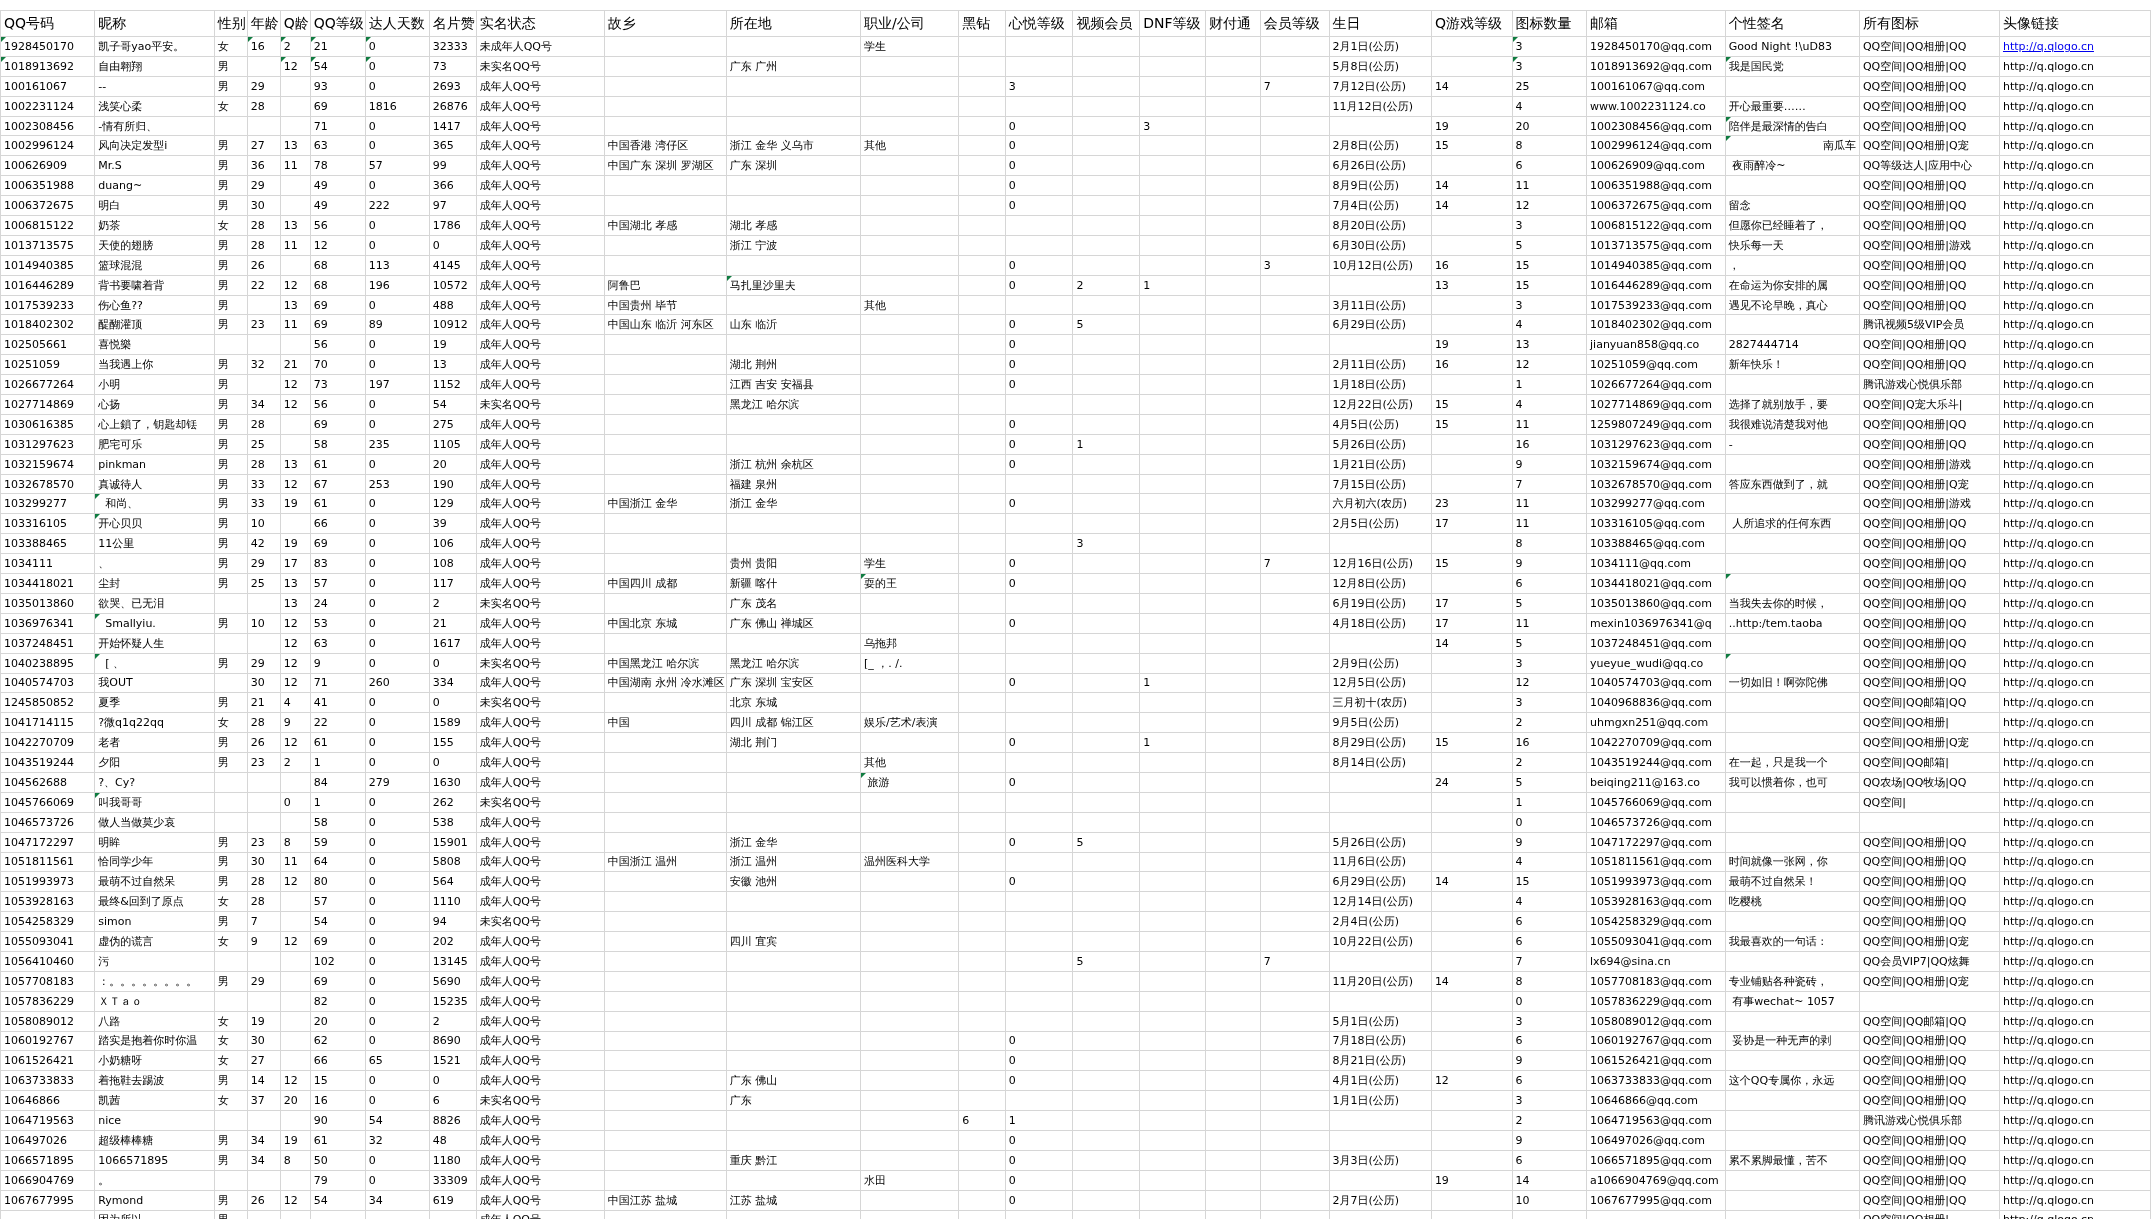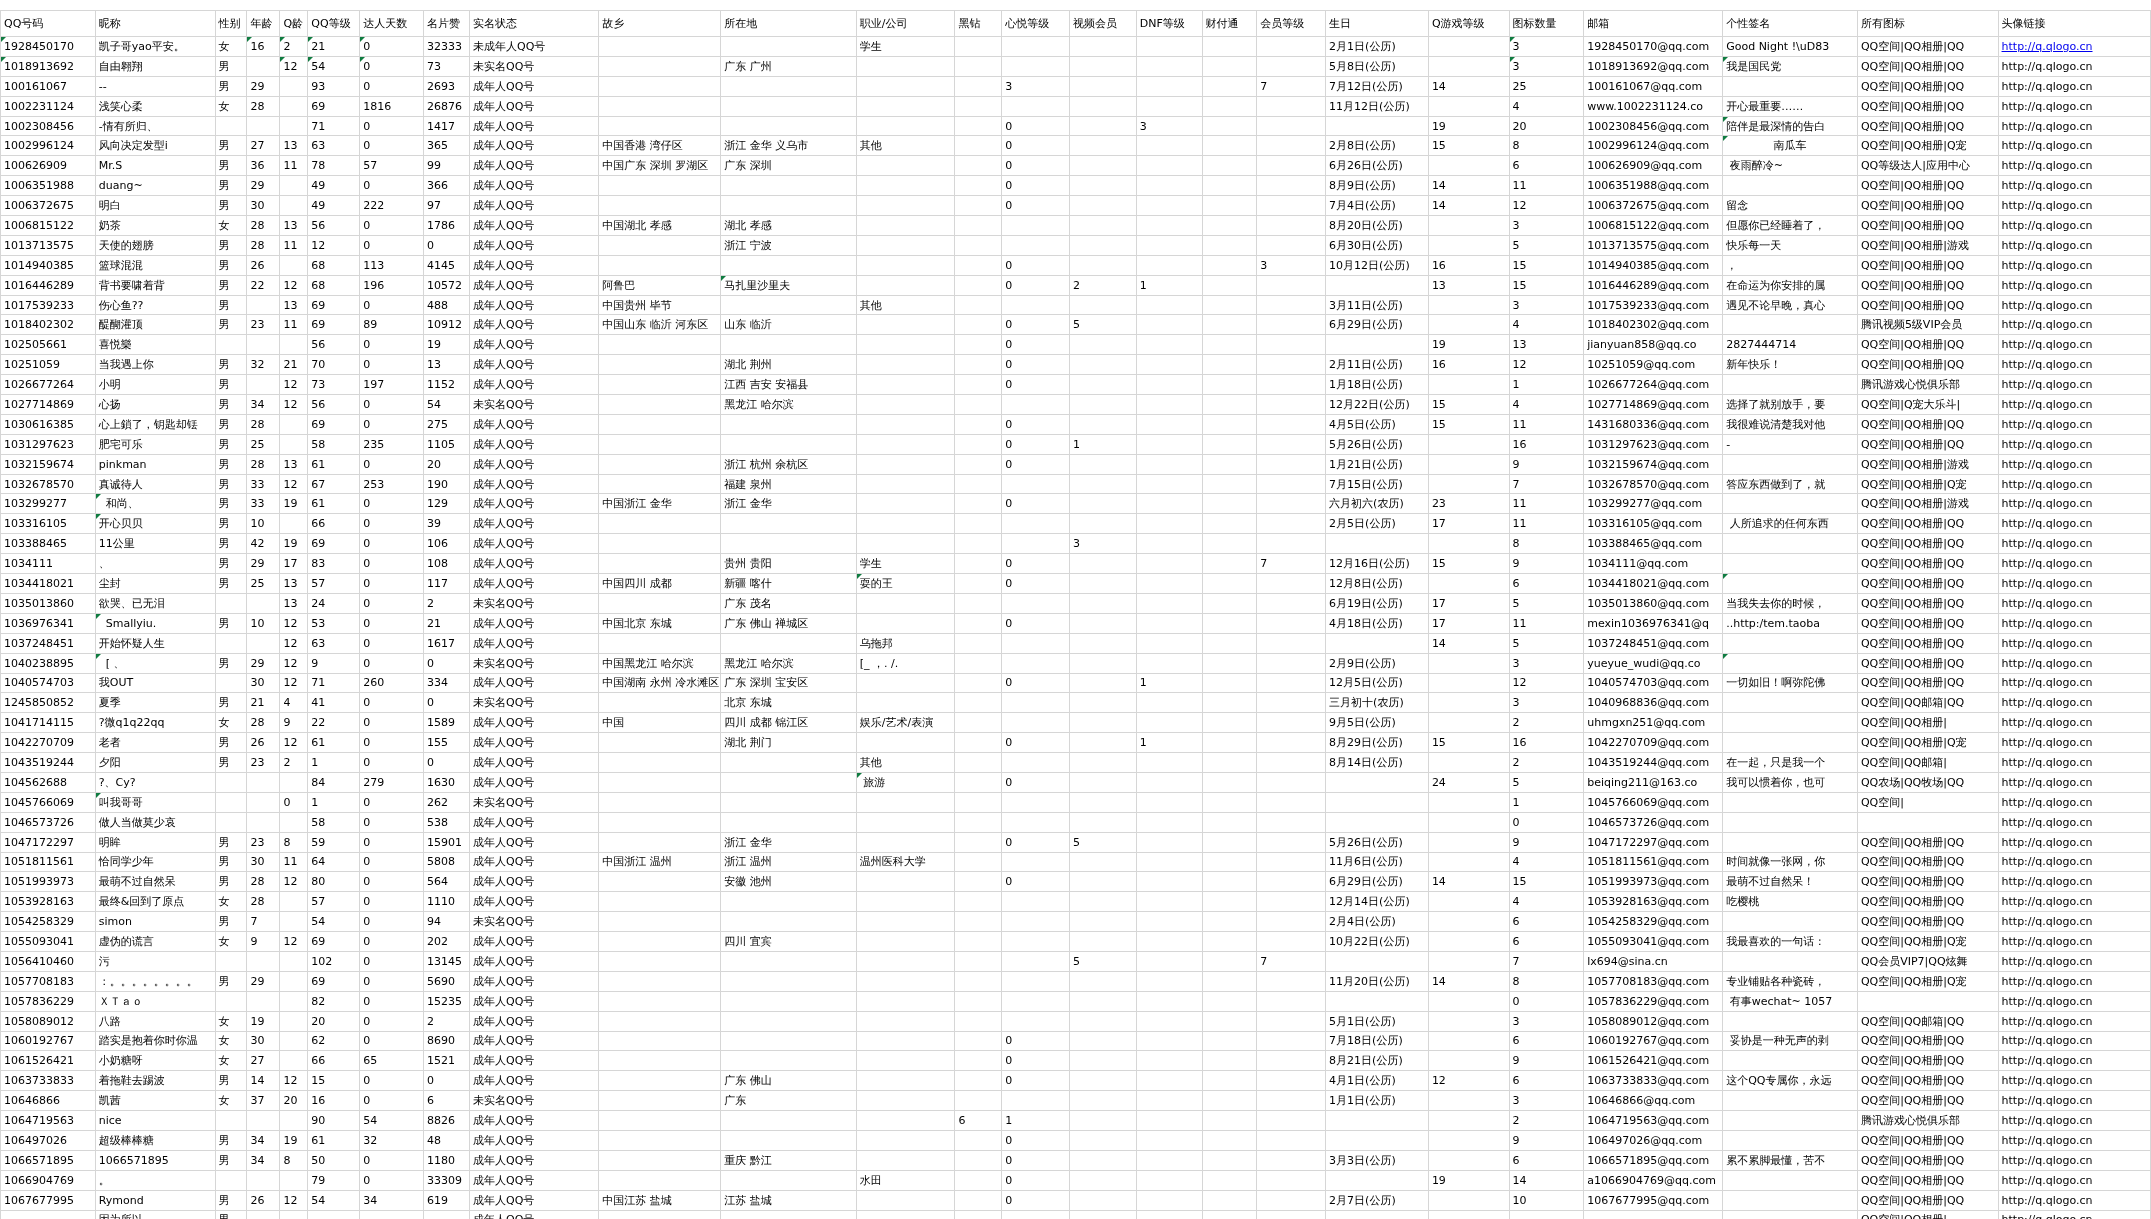--- a/index.html
+++ b/index.html
@@ -10,23 +10,23 @@
   .sheet{padding-top:10px;}
   table{border-collapse:collapse;table-layout:fixed;}
   th,td{
     border:1px solid #d6d6d6;
     font-size:11px;line-height:13px;font-weight:normal;
     text-align:left;vertical-align:middle;
     padding:0 1px 0 3px;
     overflow:hidden;white-space:pre;
     color:#000;position:relative;
   }
-  th{height:25px;font-size:11px;margin-top:37px;}
+  th{height:25px;font-size:14px;margin-top:37px;}
   tr.data{height:19.9px;}
-  td.right{text-align:center;padding-right:3px;}
+  td.right{text-align:right;padding-right:3px;}
   td.hlink{color:#0000ee;text-decoration:underline;}
   .gm{
     position:absolute;top:0;left:0;width:0;height:0;
     border-top:5px solid #107c41;border-right:5px solid transparent;
   }
 </style>
 </head>
 <body>
 
 <div class="sheet">
@@ -616,21 +616,21 @@
           <td></td>
           <td></td>
           <td>0</td>
           <td></td>
           <td></td>
           <td></td>
           <td></td>
           <td>4月5日(公历)</td>
           <td>15</td>
           <td>11</td>
-          <td>1431680336@qq.com</td>
+          <td>1259807249@qq.com</td>
           <td>我很难说清楚我对他</td>
           <td>QQ空间|QQ相册|QQ</td>
           <td>http://q.qlogo.cn</td>
         </tr>
         <tr class="data">
           <td>1031297623</td>
           <td>肥宅可乐</td>
           <td>男</td>
           <td>25</td>
           <td></td>

